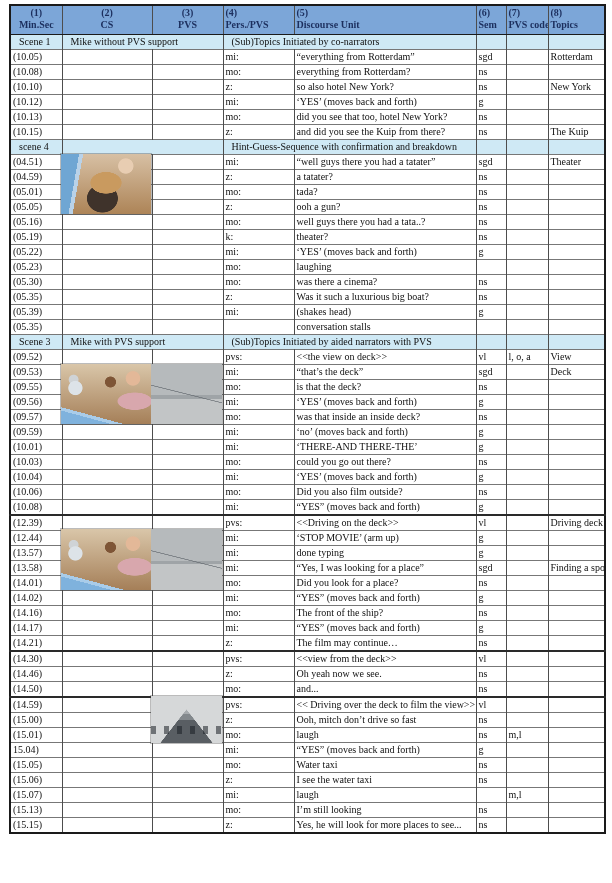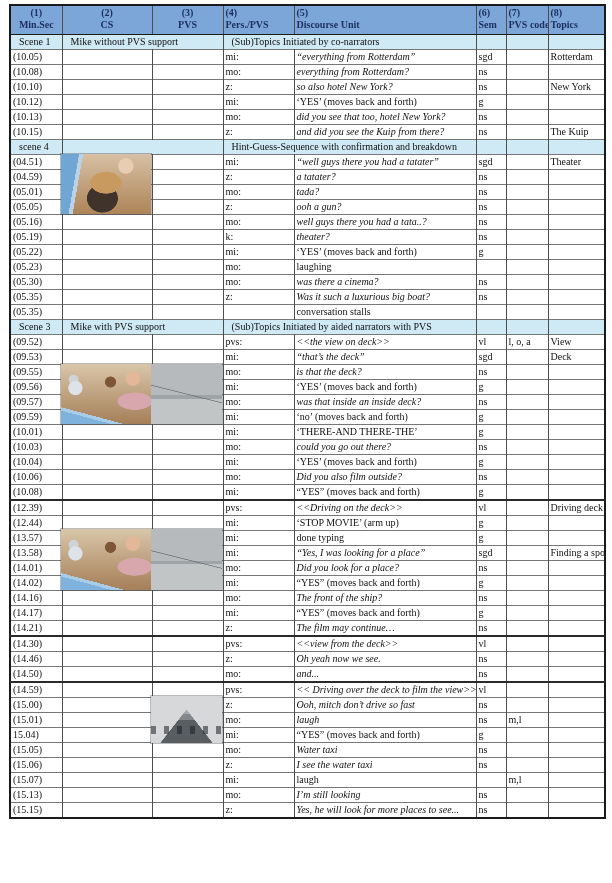--- a/index.html
+++ b/index.html
@@ -27,21 +27,21 @@
   thead th{
     background:var(--header-bg);color:var(--header-text);
     height:27px;font-weight:bold;vertical-align:top;padding-top:1px;
     border-top:2px solid var(--outer);border-bottom:1.5px solid var(--outer);
   }
   thead th .num{display:block;line-height:12px;}
   thead th .lbl{display:block;line-height:12px;}
   thead th.cen{text-align:center;}
   tr.scene td{background:var(--scene-bg);padding-left:8px;}
   tr.thick td{border-top:2px solid #2a2a2a;}
-  td.it{font-style:italic;}
+  td.it{}
   
   .still{position:absolute;z-index:6;box-shadow:0 0 0 1px rgba(60,60,60,.35);display:flex;}
   .half{height:100%;}
   .ph-woman{
     background:
       radial-gradient(circle at 72% 20%, #e8cdb2 0 9%, rgba(0,0,0,0) 10%),
       radial-gradient(ellipse at 50% 48%, #c99a5f 0 24%, rgba(0,0,0,0) 25%),
       radial-gradient(ellipse at 46% 74%, #3f332b 0 22%, rgba(0,0,0,0) 23%),
       linear-gradient(100deg, #6fa6d3 0 18%, #b9d2e8 18% 22%, rgba(0,0,0,0) 22%),
       linear-gradient(#d7c0a4, #ad8457);
@@ -295,20 +295,30 @@
             <td>(05.35)</td>
             <td></td>
             <td></td>
             <td>z:</td>
             <td class="it">Was it such a luxurious big boat?</td>
             <td>ns</td>
             <td></td>
             <td></td>
           </tr>
           <tr>
+            <td>(05.39)</td>
+            <td></td>
+            <td></td>
+            <td>mi:</td>
+            <td>(shakes head)</td>
+            <td>g</td>
+            <td></td>
+            <td></td>
+          </tr>
+          <tr>
             <td>(05.35)</td>
             <td></td>
             <td></td>
             <td></td>
             <td>conversation stalls</td>
             <td></td>
             <td></td>
             <td></td>
           </tr>
           <tr class="scene">

